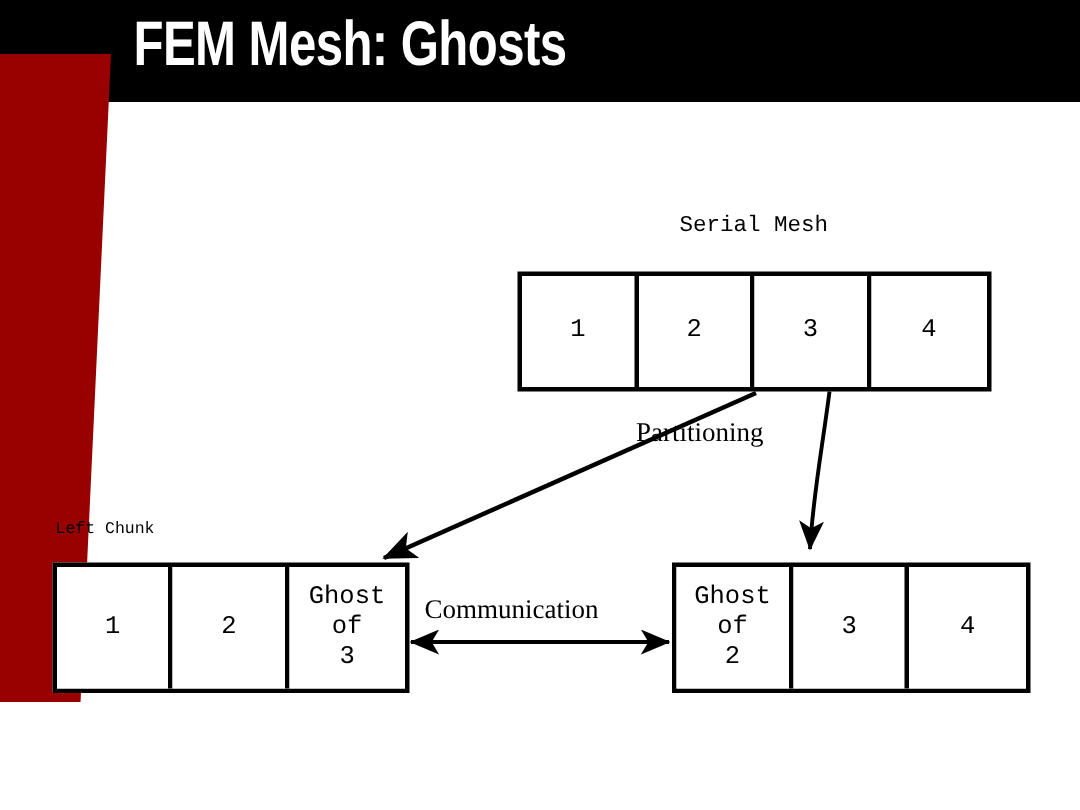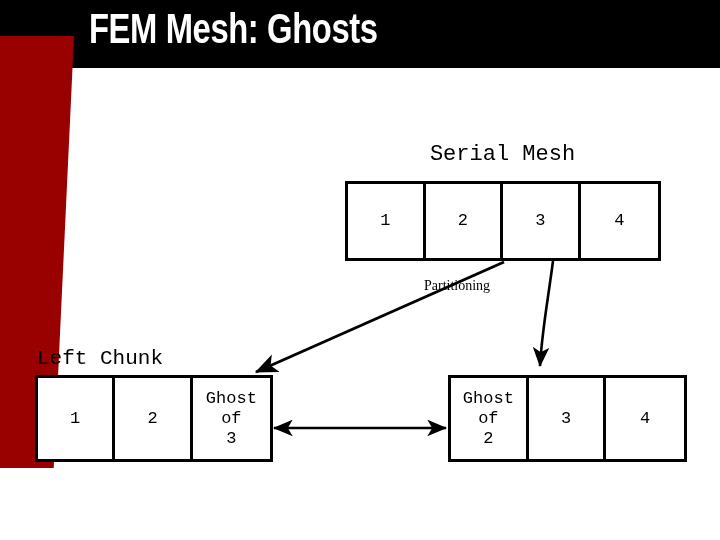--- a/index.html
+++ b/index.html
@@ -80,36 +80,36 @@
   }
 
   
   #serial-mesh-label {
     position: absolute;
     left: 345px;
     top: 142px;
     width: 315px;
     text-align: center;
     font-family: "Liberation Mono", "DejaVu Sans Mono", monospace;
-    font-size: 22px;
+    font-size: 15px;
     color: #000000;
   }
   #serial-mesh-row {
     left: 345px;
     top: 181px;
     width: 316px;
     height: 80px;
   }
   #serial-mesh-row .mesh-cell { width: 78.5px; }
 
   
   .chunk-label {
     position: absolute;
     font-family: "Liberation Mono", "DejaVu Sans Mono", monospace;
-    font-size: 21px;
+    font-size: 11px;
     color: #000000;
     white-space: nowrap;
   }
   #left-chunk-label { left: 37px; top: 347px; }
   #right-chunk-label { left: 551px; top: 347px; }
 
   #left-chunk-row {
     left: 35px;
     top: 375px;
     width: 238px;
@@ -130,21 +130,21 @@
     position: absolute;
     left: 0; top: 0;
     width: 720px; height: 540px;
     pointer-events: none;
   }
 
   
   .serif-label {
     position: absolute;
     font-family: "Liberation Serif", "DejaVu Serif", serif;
-    font-size: 14px;
+    font-size: 18px;
     color: #000000;
     white-space: nowrap;
   }
   #partitioning-label { left: 424px; top: 278px; }
   #communication-label { left: 283px; top: 396px; }
 
   
   #page-number {
     position: absolute;
     left: 660px;
@@ -205,16 +205,17 @@
     </defs>
 
     <line x1="504" y1="262" x2="256" y2="372" stroke="#000000" stroke-width="3" marker-end="url(#ah)"></line>
 
     <path d="M553,261 C548,300 542,330 540,366" stroke="#000000" stroke-width="2.6" fill="none" marker-end="url(#ah)"></path>
 
     <line x1="274" y1="428" x2="446" y2="428" stroke="#000000" stroke-width="2.6" marker-start="url(#ah-start)" marker-end="url(#ah)"></line>
   </svg>
 
   <div id="partitioning-label" class="serif-label">Partitioning</div>
+  <div id="communication-label" class="serif-label">Communication</div>
 
   <div id="page-number">20</div>
 
 </div>
 
 </body></html>

